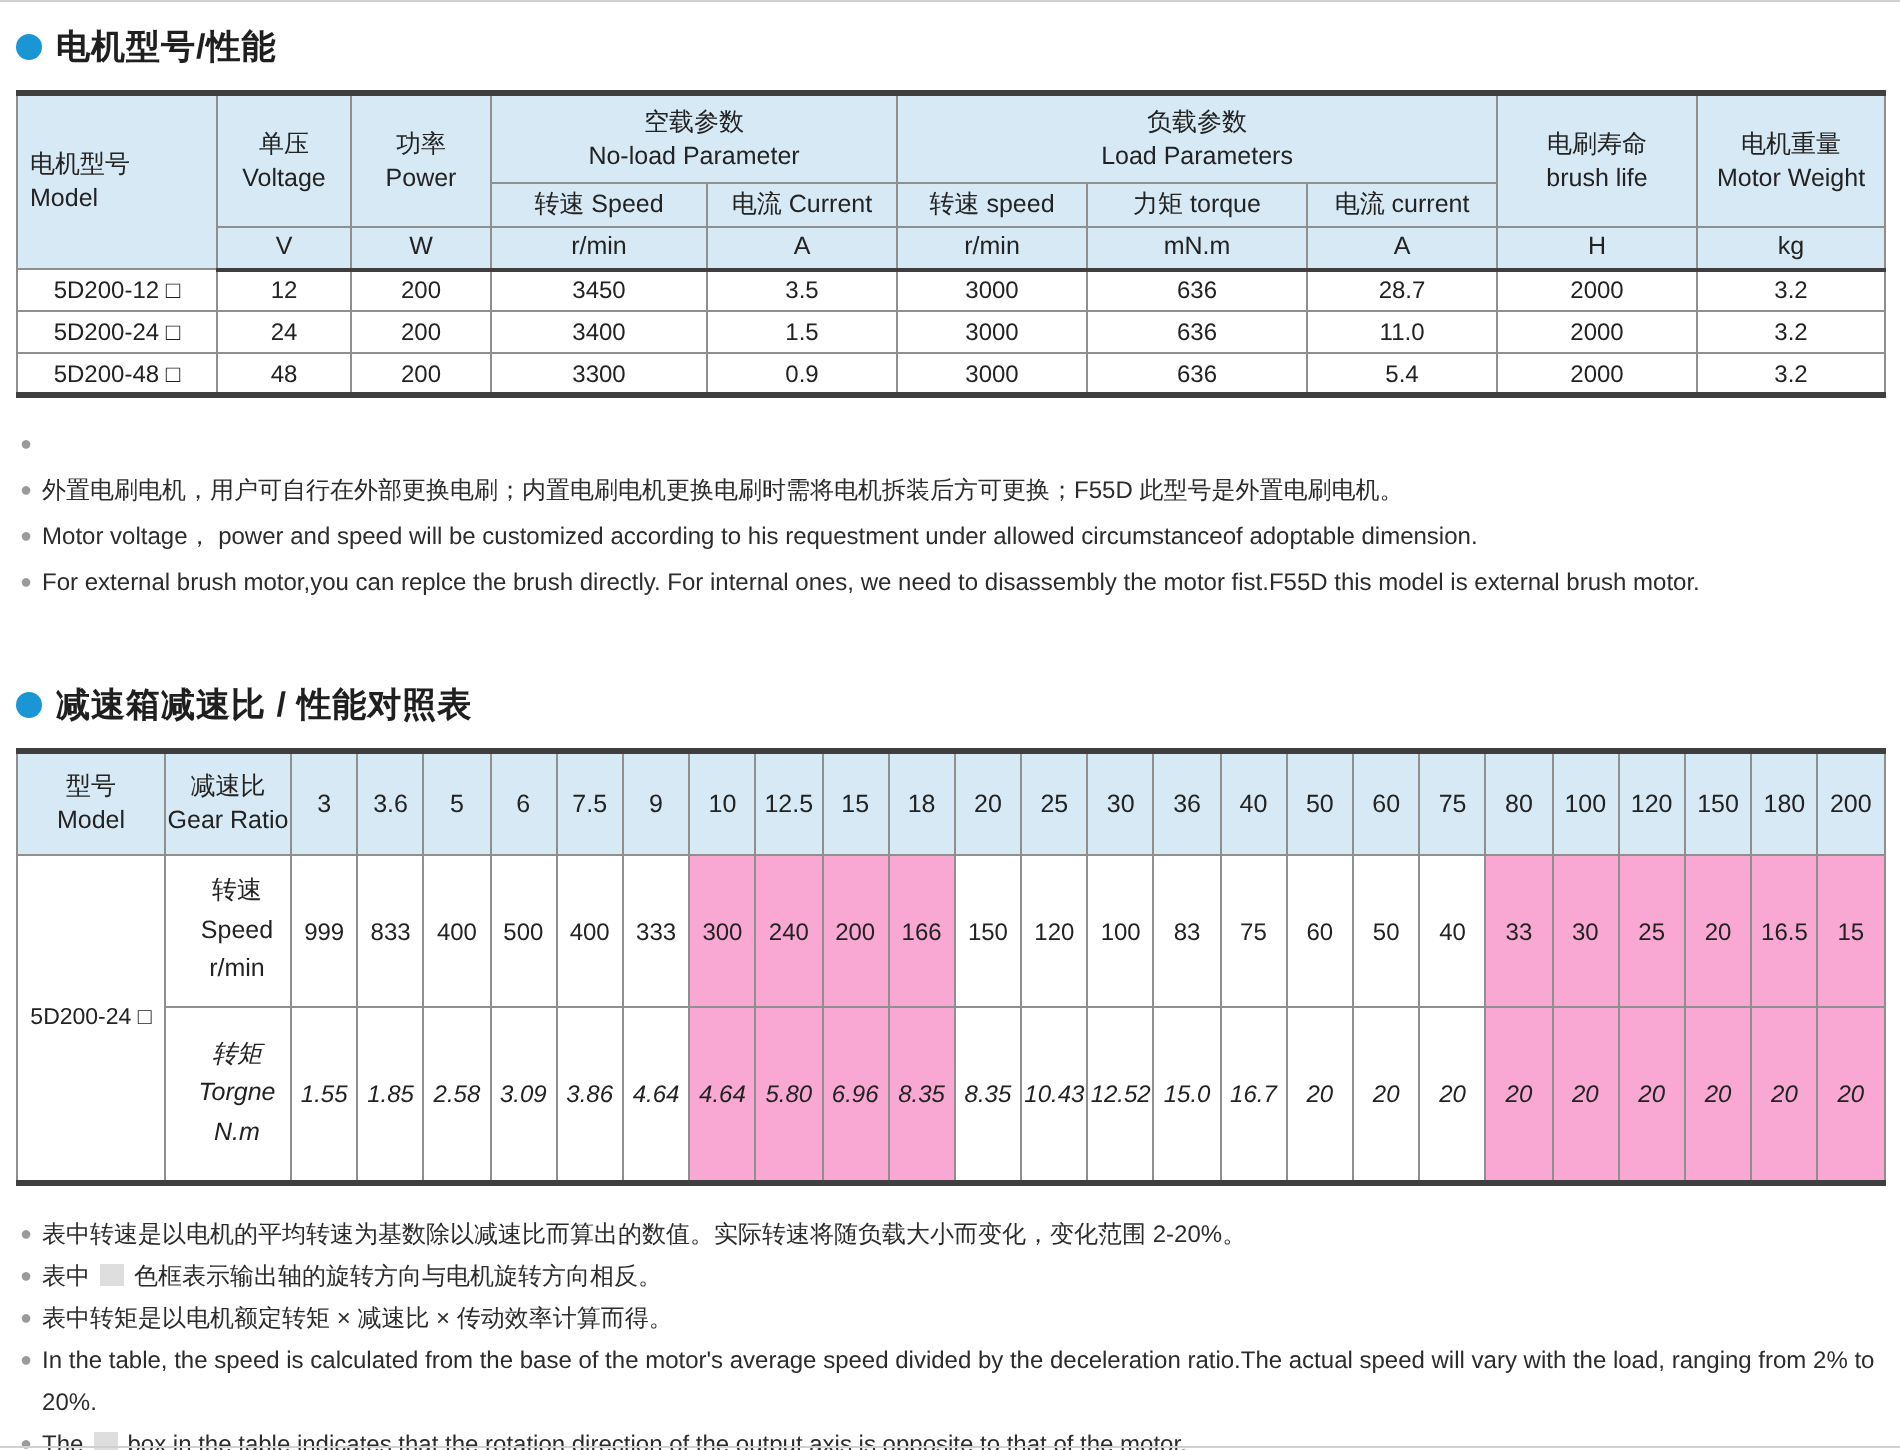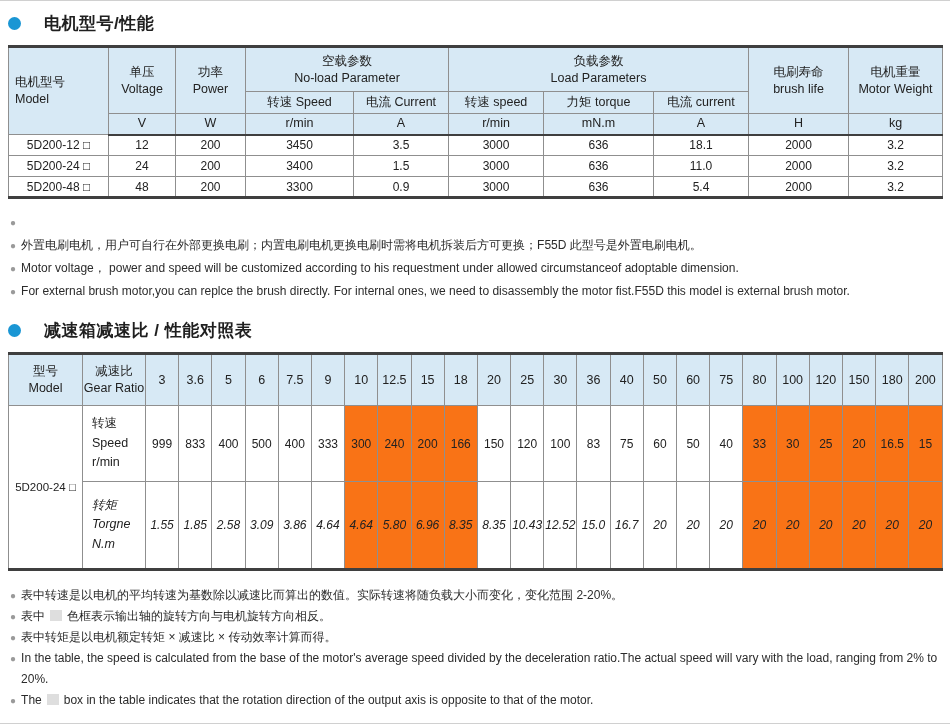--- a/index.html
+++ b/index.html
@@ -10,23 +10,23 @@
     color:#1f1f1f;
     position:relative;
     overflow:hidden;
   }
   .page-edge{position:absolute;left:0;width:950px;height:1px;background:#d0d0d0;}
   .page-edge.top{top:0;}
   .page-edge.bottom{bottom:1px;}
   .page{padding:6px 8px 0 8px;}
 
   
-  .sec-title{display:flex;align-items:center;gap:23px;}
+  .sec-title{display:flex;align-items:center;gap:7px;}
   .sec-title.first{margin:6px 0 10px 0;}
-  .sec-title.second{margin:16px 0 10px 0;}
+  .sec-title.second{margin:38px 0 10px 0;}
   .title-bullet{width:13px;height:13px;border-radius:50%;background:#1a96d4;flex:0 0 auto;}
   .title-cn{font-size:17px;font-weight:bold;letter-spacing:0.5px;}
   .title-en{font-size:14px;font-weight:bold;margin-left:2px;}
 
   
   table{border-collapse:collapse;table-layout:fixed;width:934px;}
   th,td{border:1px solid #8f8f8f;text-align:center;vertical-align:middle;
         font-weight:normal;font-size:12.5px;color:#222;padding:1px 0;overflow:hidden;}
   thead th{background:#d7e9f5;line-height:1.35;}
 
@@ -40,22 +40,22 @@
   .t1 tbody td{font-size:12px;}
   .t1 th.model-h{text-align:left;padding-left:6px;}
 
   
   .t2{border-top:3px solid #3f3f3f;border-bottom:3px solid #3f3f3f;}
   .t2 thead tr{height:52px;}
   .t2 tbody tr.speed-row{height:76px;}
   .t2 tbody tr.torque-row{height:88px;font-style:italic;}
   .t2 tbody td{font-size:12px;}
   .t2 td.gear-model-cell{font-size:11.5px;background:#fff;}
-  .t2 td.gear-label-cell{text-align:left;padding-left:9px;font-size:12.5px;line-height:1.55;}
-  .t2 td.gray{background:#f97316;}
+  .t2 td.gear-label-cell{text-align:center;padding-left:9px;font-size:12.5px;line-height:1.55;}
+  .t2 td.gray{background:#f9a8d4;}
 
   
   .notes{margin-left:2px;}
   .notes.n1{margin-top:12px;}
   .notes.n2{margin-top:14px;}
   .note-line{display:flex;align-items:flex-start;}
   .notes.n1 .note-line{line-height:23px;}
   .notes.n2 .note-line{line-height:21px;}
   .note-bullet{color:#9a9a9a;font-size:10px;margin-right:5px;flex:0 0 auto;}
   .note-text{font-size:12px;color:#2b2b2b;}
@@ -138,21 +138,21 @@
     </thead>
     <tbody id="motor-tbody">
         <tr>
           <td>5D200-12 □</td>
           <td>12</td>
           <td>200</td>
           <td>3450</td>
           <td>3.5</td>
           <td>3000</td>
           <td>636</td>
-          <td>18.1</td>
+          <td>28.7</td>
           <td>2000</td>
           <td>3.2</td>
         </tr>
         <tr>
           <td>5D200-24 □</td>
           <td>24</td>
           <td>200</td>
           <td>3400</td>
           <td>1.5</td>
           <td>3000</td>

